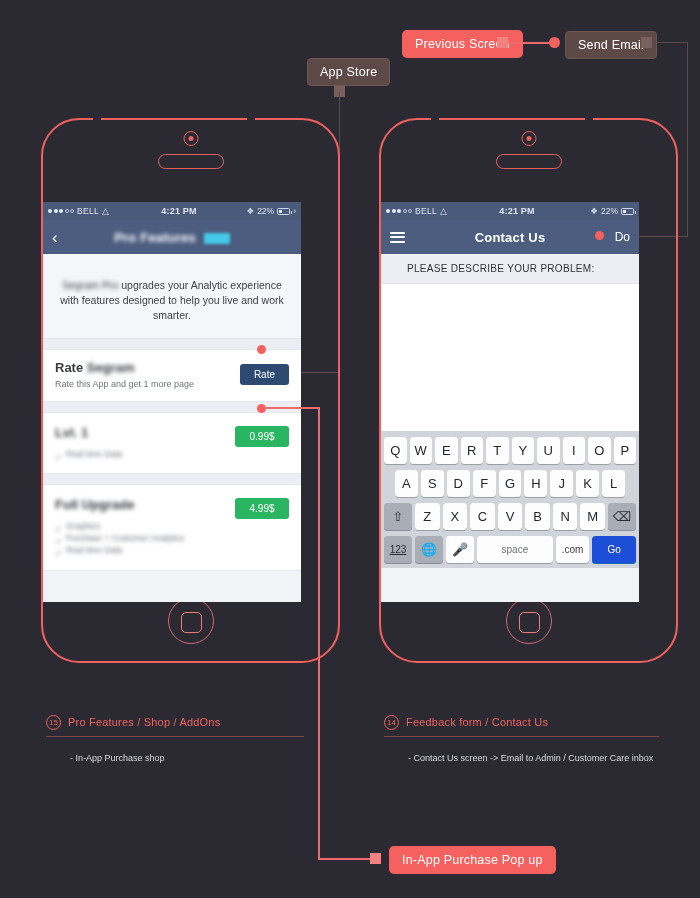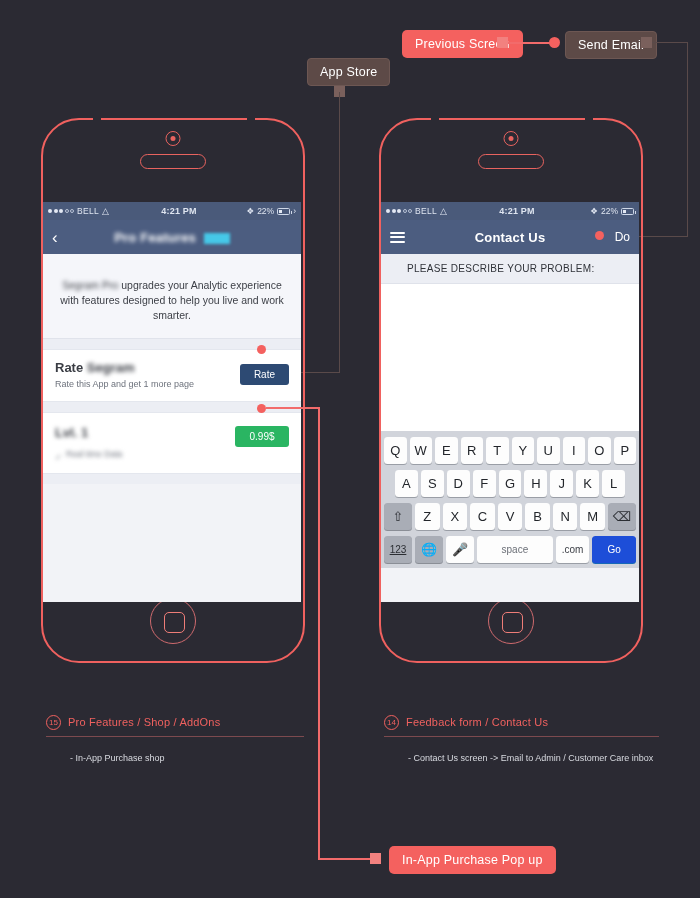--- a/index.html
+++ b/index.html
@@ -21,21 +21,21 @@
   
   .tag {
     position:absolute; padding:6px 12px; border-radius:4px;
     font-size:12.5px; color:#ffffff; white-space:nowrap;
     letter-spacing:.2px; line-height:14px;
   }
   .tag.coral { background:#f4615f; box-shadow:0 0 0 1px #f4615f; }
   .tag.brown { background:#5d4a47; border:1px solid #6d5753; }
 
   
-  .phone { position:absolute; width:264px; height:545px; }
+  .phone { position:absolute; width:299px; height:545px; }
   .phone-body {
     position:absolute; inset:0; border:2px solid #f0615f;
     border-radius:38px; background:transparent;
   }
   .phone-speaker {
     position:absolute; left:50%; transform:translateX(-50%); top:36px;
     width:66px; height:15px; border:1.6px solid #e8635f; border-radius:9px;
   }
   .phone-cam {
     position:absolute; left:50%; transform:translateX(-50%); top:13px;
@@ -242,20 +242,38 @@
           <li>
             <span class="chk blurline">✓</span>
             <span class="blurline">Real time Data</span>
           </li>
         </ul>
         <div class="btn-price">0.99$</div>
       </div>
 
       <div class="gap"></div>
 
+      <div class="row" style="padding-bottom:14px;">
+        <h4 class="blurline">Full Upgrade</h4>
+        <ul>
+          <li>
+            <span class="chk blurline">✓</span>
+            <span class="blurline">Graphics</span>
+          </li>
+          <li>
+            <span class="chk blurline">✓</span>
+            <span class="blurline">Purchase + Customer Analytics</span>
+          </li>
+          <li>
+            <span class="chk blurline">✓</span>
+            <span class="blurline">Real time Data</span>
+          </li>
+        </ul>
+        <div class="btn-price">4.99$</div>
+      </div>
 
       <div class="filler" style="height:100%;"></div>
     </div>
   </div>
 
   <div class="dot" style="left:257px; top:345px; width:9px; height:9px;"></div>
   <div class="dot" style="left:257px; top:404px; width:9px; height:9px;"></div>
 
   <div class="line" style="left:266px; top:407px; width:53px; height:1.5px;"></div>
   <div class="line" style="left:318px; top:407px; width:1.5px; height:452px;"></div>

